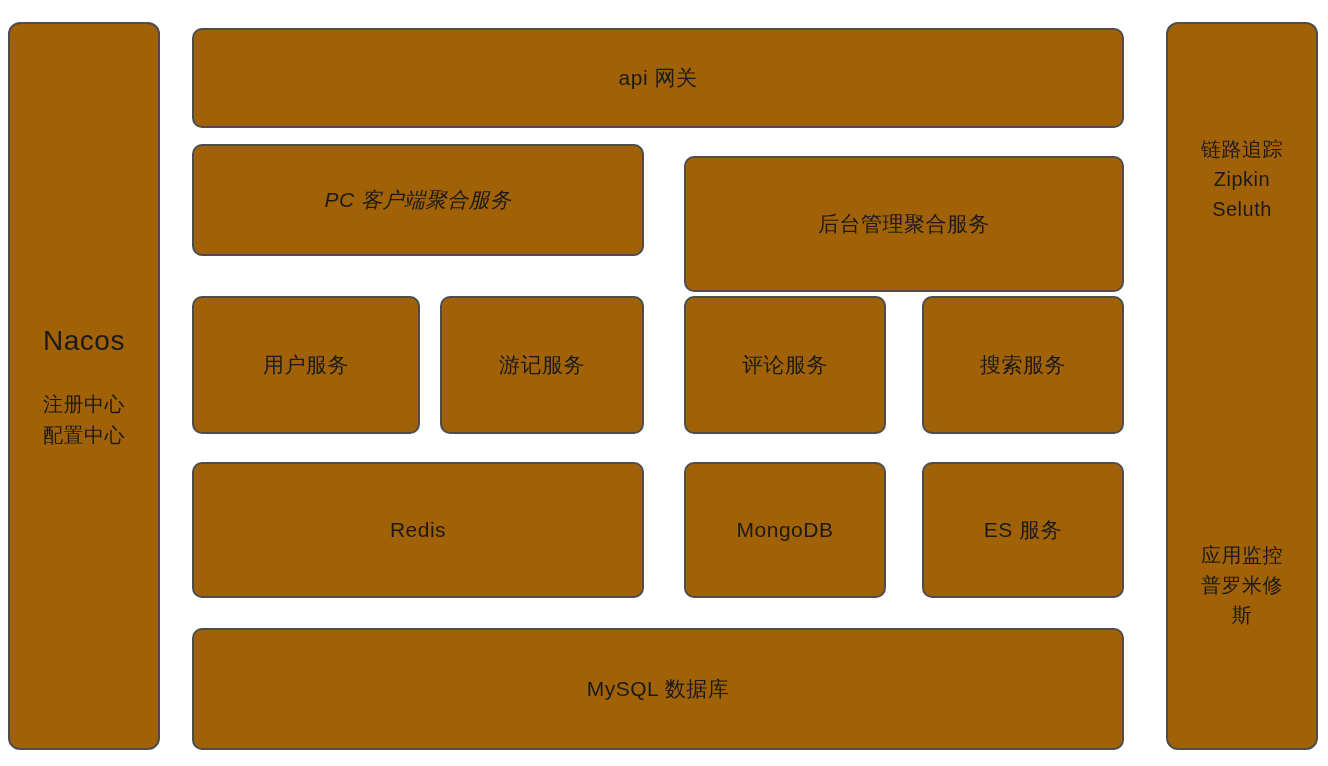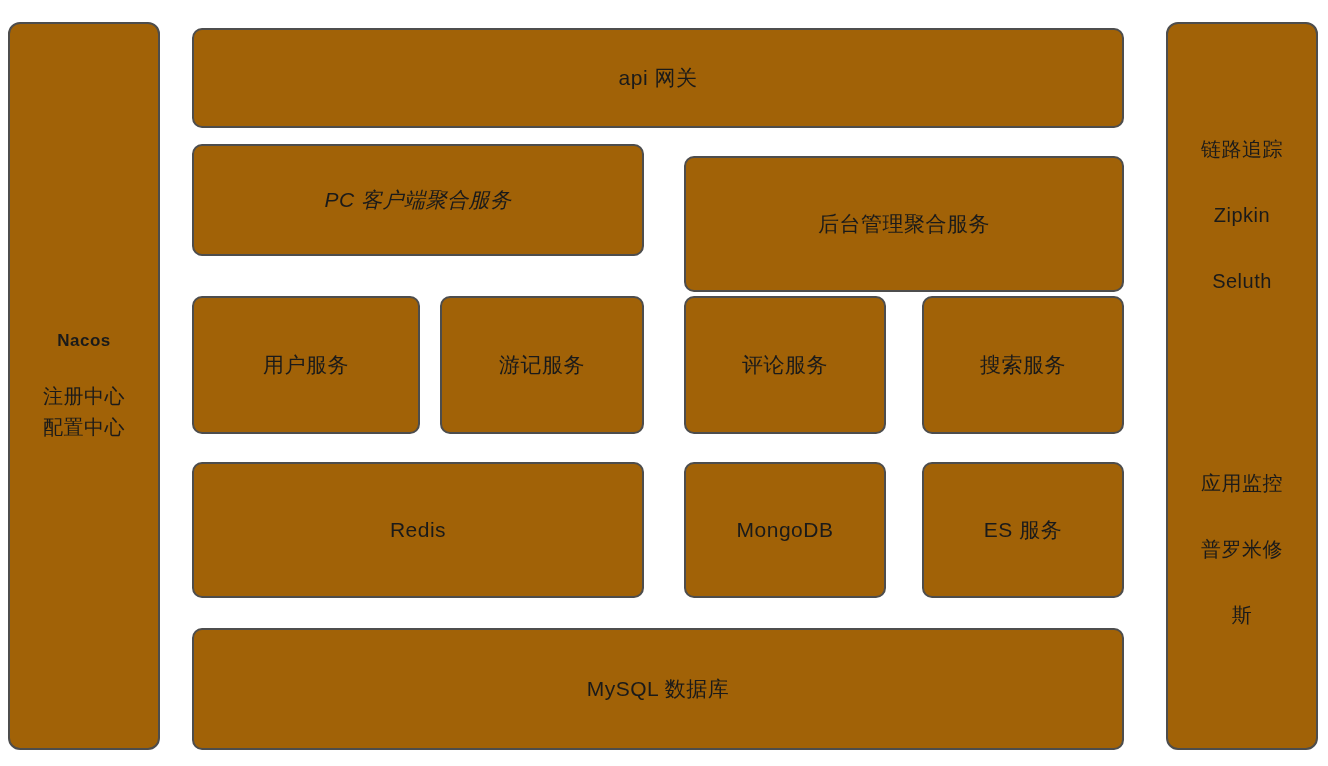--- a/index.html
+++ b/index.html
@@ -43,23 +43,22 @@
   
   #left-rail {
     left: 8px;
     top: 22px;
     width: 152px;
     height: 728px;
     border-radius: 12px;
     justify-content: center;
   }
   #left-rail .title {
-    font-size: 17px;
+    font-size: 28px;
     margin-bottom: 28px;
-    font-weight: bold;
   }
   #left-rail .sub {
     font-size: 20px;
     line-height: 1.55;
   }
   
   #right-rail {
     left: 1166px;
     top: 22px;
     width: 152px;
@@ -68,21 +67,20 @@
     justify-content: space-between;
     padding: 110px 6px 118px 6px;
     font-size: 20px;
     line-height: 1.5;
   }
   #right-rail .group {
     display: flex;
     flex-direction: column;
     align-items: center;
     width: 100%;
-    gap: 36px;
   }
   
   #gateway      { left: 192px; top: 28px;  width: 932px; height: 100px; }
   #pc-agg       { left: 192px; top: 144px; width: 452px; height: 112px; font-style: italic; }
   #admin-agg    { left: 684px; top: 156px; width: 440px; height: 136px; }
   #svc-user     { left: 192px; top: 296px; width: 228px; height: 138px; }
   #svc-travel   { left: 440px; top: 296px; width: 204px; height: 138px; }
   #svc-comment  { left: 684px; top: 296px; width: 202px; height: 138px; }
   #svc-search   { left: 922px; top: 296px; width: 202px; height: 138px; }
   #redis        { left: 192px; top: 462px; width: 452px; height: 136px; }

